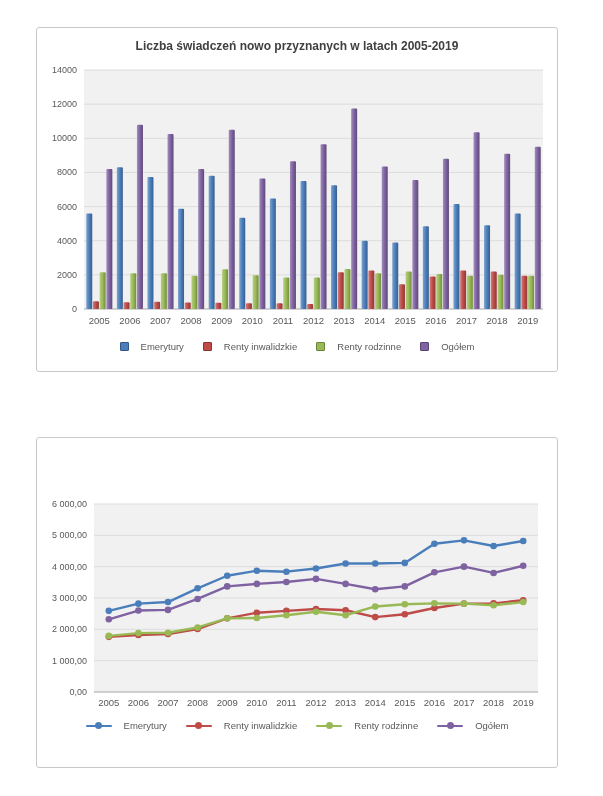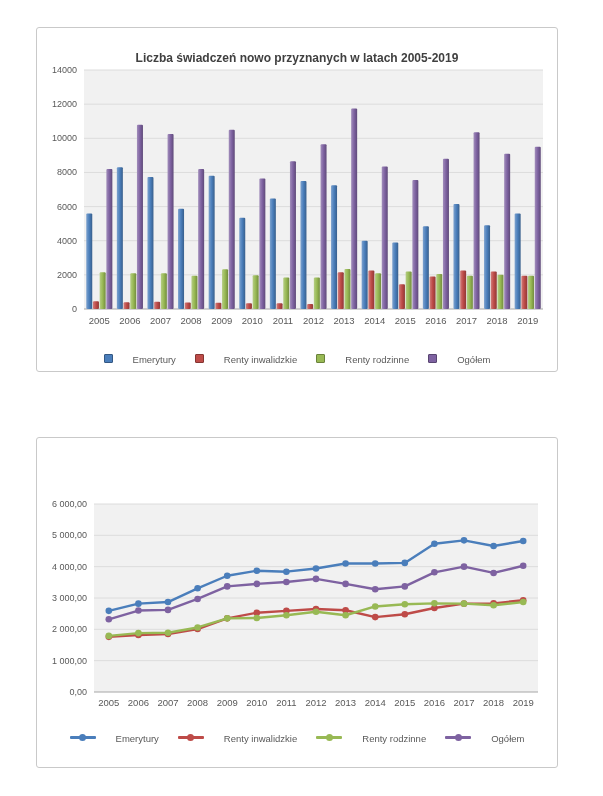--- a/index.html
+++ b/index.html
@@ -1,27 +1,27 @@
 <!DOCTYPE html>
 <html><head>
 <meta charset="utf-8">
 <style>
   html,body{margin:0;padding:0;background:#ffffff;}
   body{width:603px;height:796px;position:relative;font-family:"Liberation Sans",sans-serif;overflow:hidden;}
   .panel{position:absolute;left:36px;width:522px;background:#fff;border:1px solid #c9c9c9;border-radius:3px;box-sizing:border-box;}
   #panel-bar{top:27px;height:345px;}
   #panel-line{top:437px;height:331px;}
-  .chart-title{position:absolute;top:10px;left:0;right:0;text-align:center;font-weight:bold;font-size:12px;color:#404040;margin:12px auto;line-height:1.35;}
+  .chart-title{position:absolute;top:10px;left:0;right:0;text-align:center;font-weight:bold;font-size:12px;color:#404040;margin:0 auto;line-height:1.35;}
   #panel-line .chart-title{max-width:408px;top:9px;}
   .plot{position:absolute;left:0;top:0;width:100%;height:100%;}
   .plot svg{display:block;}
   .legend{position:absolute;left:0;right:0;display:flex;justify-content:center;align-items:center;gap:19px;font-size:9.5px;color:#595959;}
   #legend-bar{top:313px;}
   #legend-line{top:282px;}
-  .legend .li{display:flex;align-items:flex-start;gap:20px;white-space:nowrap;margin-top:13px;}
+  .legend .li{display:flex;align-items:center;gap:12px;white-space:nowrap;}
   .legend .sw{width:7px;height:7px;display:inline-block;border-radius:1px;}
   .legend .lmark{position:relative;width:26px;height:8px;display:inline-block;}
   .legend .lmark .ln{position:absolute;left:0;right:0;top:3px;height:2.5px;border-radius:1px;}
   .legend .lmark .dt{position:absolute;left:9.5px;top:0.5px;width:7px;height:7px;border-radius:50%;}
 </style>
 </head>
 <body>
 
 <div class="panel" id="panel-bar">
   <div class="plot">

